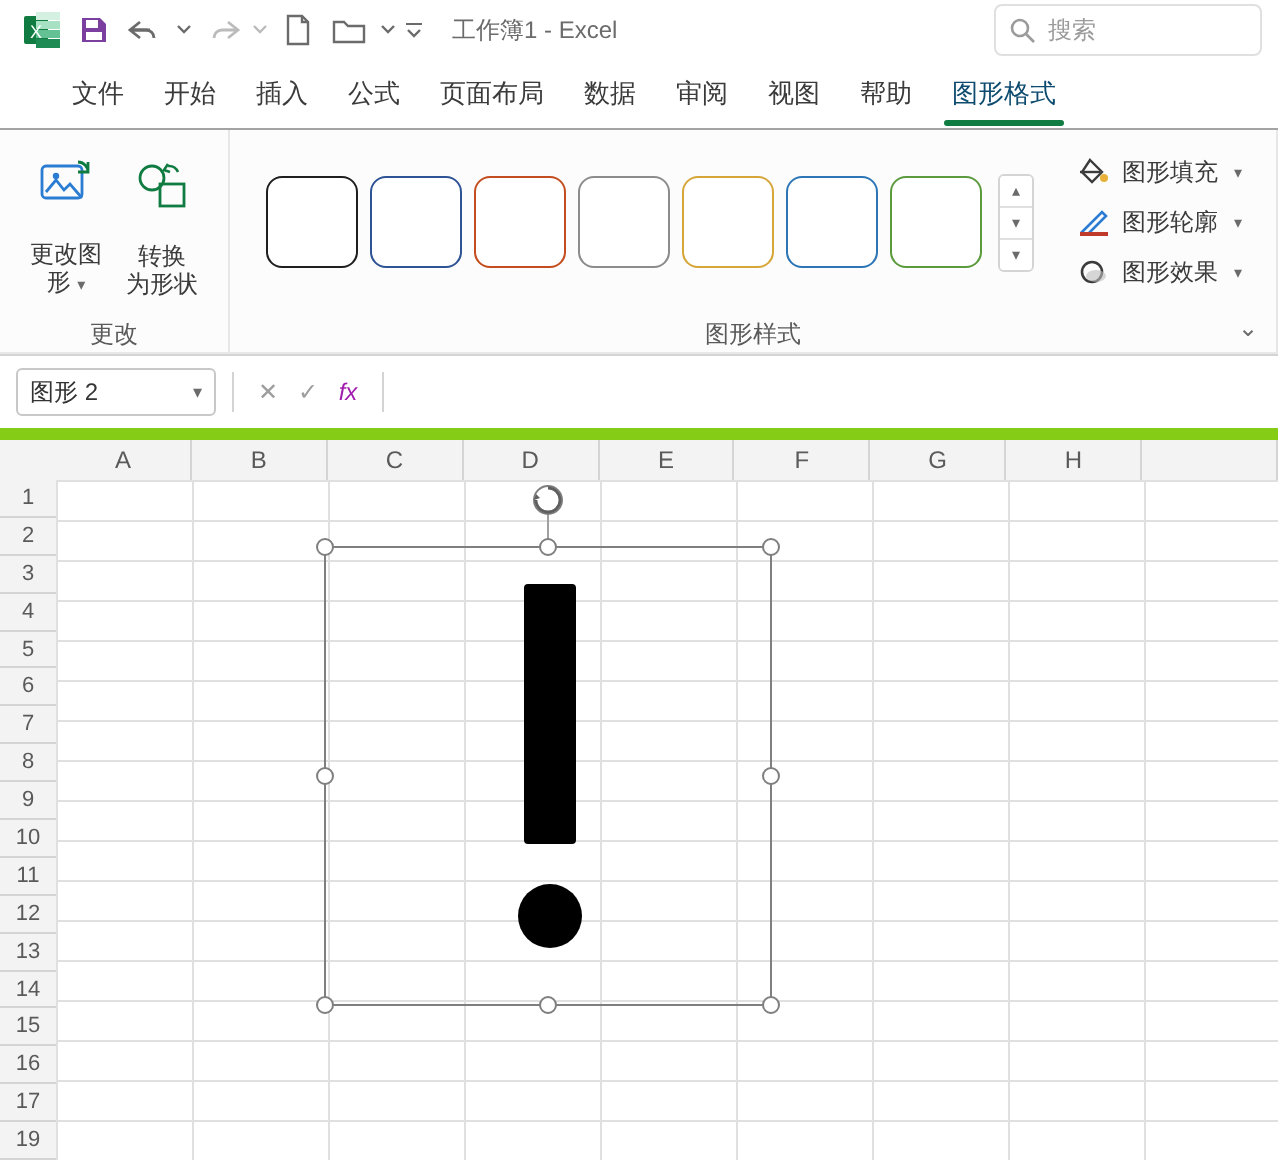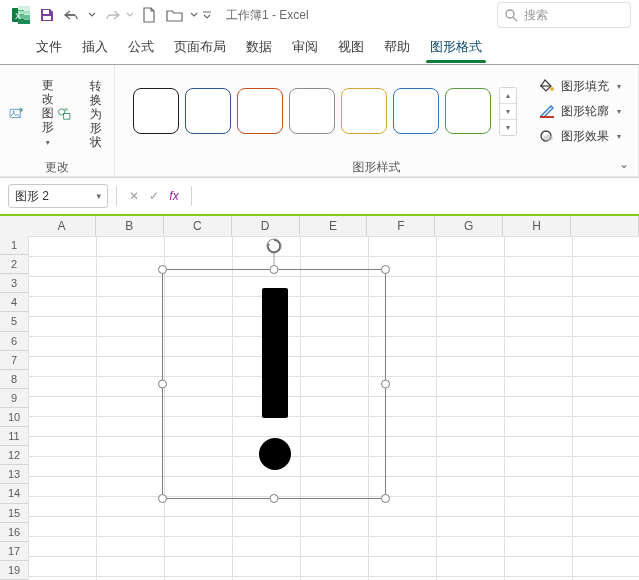--- a/index.html
+++ b/index.html
@@ -15,41 +15,41 @@
   
   .tabs { height:34px; display:flex; padding:0 26px; background:#fff; border-bottom:1px solid #a3a3a3;}
   .tab { font-size:13px; color:#3b3b3b; padding:8px 10px 8px 10px; cursor:pointer; }
   .tab.active { color:#0c4a6e; font-weight:400; position:relative; }
   .tab-underline { position:absolute; left:6px; right:6px; bottom:1px; height:3px; background:#107c41; border-radius:2px;}
   
   .ribbon { height:112px; background:#fcfcfc; border-bottom:1px solid #d4d4d4; display:flex; box-shadow:inset 0 -1px 0 #e8e8e8; position:relative;}
   .ribbon-group { display:flex; flex-direction:column; align-items:stretch; border-right:1px solid #e7e7e7; }
   .group-content { flex:1; display:flex; align-items:center; justify-content:center; }
   .group-label { height:20px; font-size:12px; color:#5a5a5a; display:flex; align-items:center; justify-content:center; }
-  .big-btn { width:48px; display:flex; flex-direction:row; align-items:center; justify-content:flex-start; padding-top:6px; gap:15px; cursor:pointer; border-radius:4px;}
+  .big-btn { width:48px; display:flex; flex-direction:column; align-items:center; justify-content:flex-start; padding-top:6px; gap:15px; cursor:pointer; border-radius:4px;}
   .big-btn .lbl { font-size:12px; color:#3b3b3b; text-align:center; line-height:14px;}
   .big-caret { font-size:8px; color:#6b6b6b; }
   .styles-row { display:flex; align-items:center; gap:6px; padding:0 8px;}
   .swatch { width:46px; height:46px; border-radius:8px; background:#fff; box-sizing:border-box; }
   .sw1 { border:1.5px solid #1f1f1f; }
   .sw2 { border:1.5px solid #2f5496; }
   .sw3 { border:1.5px solid #c44e1f; }
   .sw4 { border:1.5px solid #8c8c8c; }
   .sw5 { border:1.5px solid #d6a638; }
   .sw6 { border:1.5px solid #2e75b6; }
   .sw7 { border:1.5px solid #5b9b3e; }
   .gallery-ctrl { width:16px; display:flex; flex-direction:column; border:1px solid #d4d4d4; border-radius:3px; overflow:hidden; margin-left:2px;}
   .gallery-ctrl div { height:15px; display:flex; align-items:center; justify-content:center; font-size:8px; color:#6b6b6b; background:#fff; }
   .gallery-ctrl div + div { border-top:1px solid #e0e0e0; }
   .format-col { display:flex; flex-direction:column; justify-content:center; gap:4px; padding:0 10px;}
   .format-item { display:flex; align-items:center; gap:6px; font-size:12px; color:#3b3b3b; cursor:pointer; padding:2px 4px; border-radius:3px;}
   .format-item .caret { font-size:8px; color:#6b6b6b; margin-left:2px;}
   .ribbon-caret { position:absolute; right:6px; bottom:4px; width:18px; height:18px; display:flex; align-items:center; justify-content:center; color:#6b6b6b; cursor:pointer; border-radius:3px;}
   
-  .namebar { height:28px; display:flex; align-items:center; border-bottom:2px solid #84cc16; background:#fff; padding:4px 8px; gap:8px;}
+  .namebar { height:28px; display:flex; align-items:center; border-bottom:6px solid #84cc16; background:#fff; padding:4px 8px; gap:8px;}
   .name-box { width:86px; height:22px; border:1px solid #c8c8c8; border-radius:3px; display:flex; align-items:center; padding:0 6px; font-size:12px; color:#333; justify-content:space-between;}
   .name-box .arrow{ font-size:9px; color:#6b6b6b;}
   .divider-v { width:1px; height:20px; background:#d4d4d4;}
   .fx-btns { display:flex; align-items:center; gap:2px; color:#9e9e9e;}
   .fx-btns span { width:18px; text-align:center; font-size:12px;}
   .fx-lbl { font-style:italic; color:#a21caf; font-size:12px;}
   .formula-input { flex:1; height:22px;}
   
   .grid-wrap { flex:1; position:relative; overflow:hidden; }
   .sheet { position:absolute; inset:0; }
@@ -148,20 +148,21 @@
     <svg width="14" height="14" viewBox="0 0 14 14">
           <circle cx="6" cy="6" r="4" fill="none" stroke="#9b9b9b" stroke-width="1.3"></circle>
           <line x1="9" y1="9" x2="13" y2="13" stroke="#9b9b9b" stroke-width="1.3"></line>
         </svg>
     <span>搜索</span>
   </div>
 </div>
 
 <div class="tabs" id="tabs">
       <div class="tab">文件</div>
+      <div class="tab">开始</div>
       <div class="tab">插入</div>
       <div class="tab">公式</div>
       <div class="tab">页面布局</div>
       <div class="tab">数据</div>
       <div class="tab">审阅</div>
       <div class="tab">视图</div>
       <div class="tab">帮助</div>
       <div class="tab active">图形格式<div class="tab-underline"></div></div>
     </div>
 

